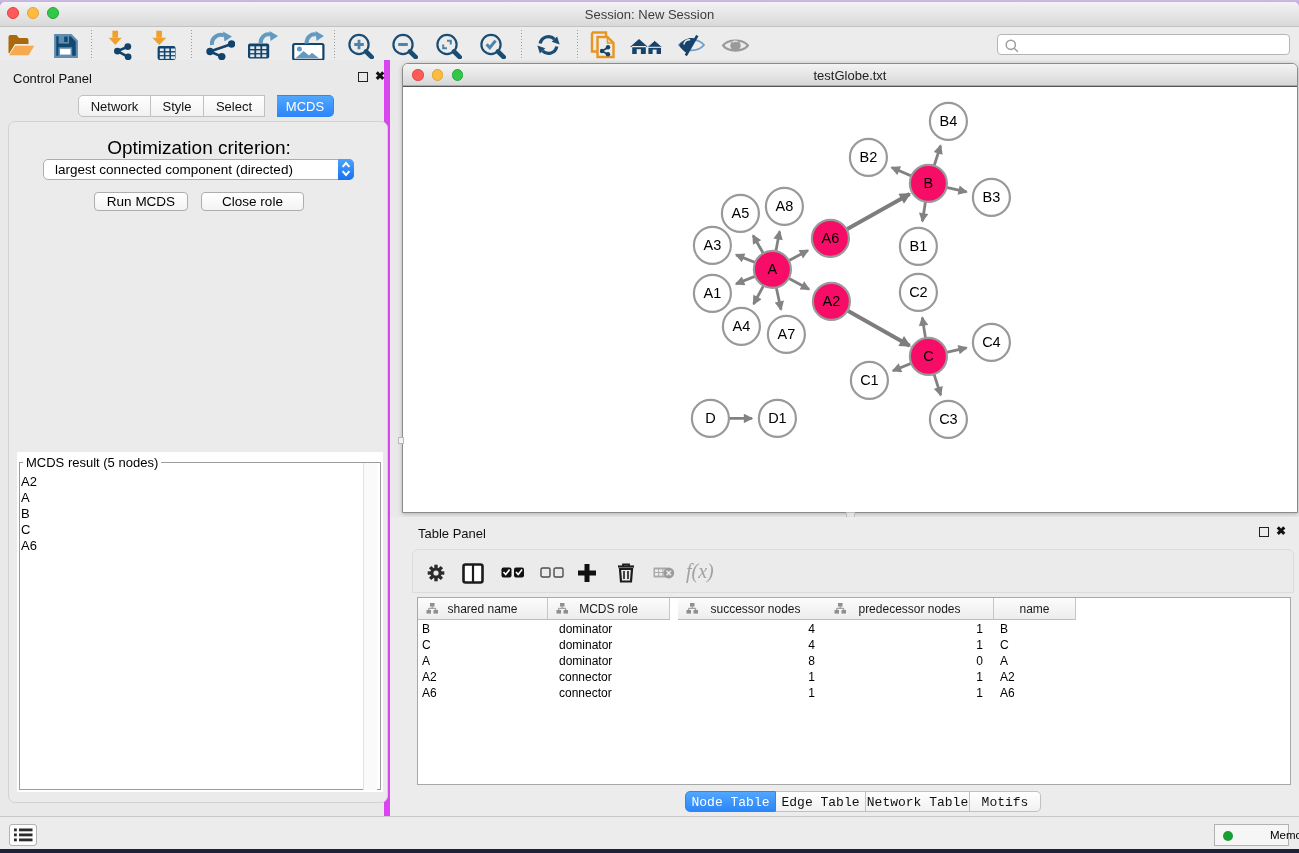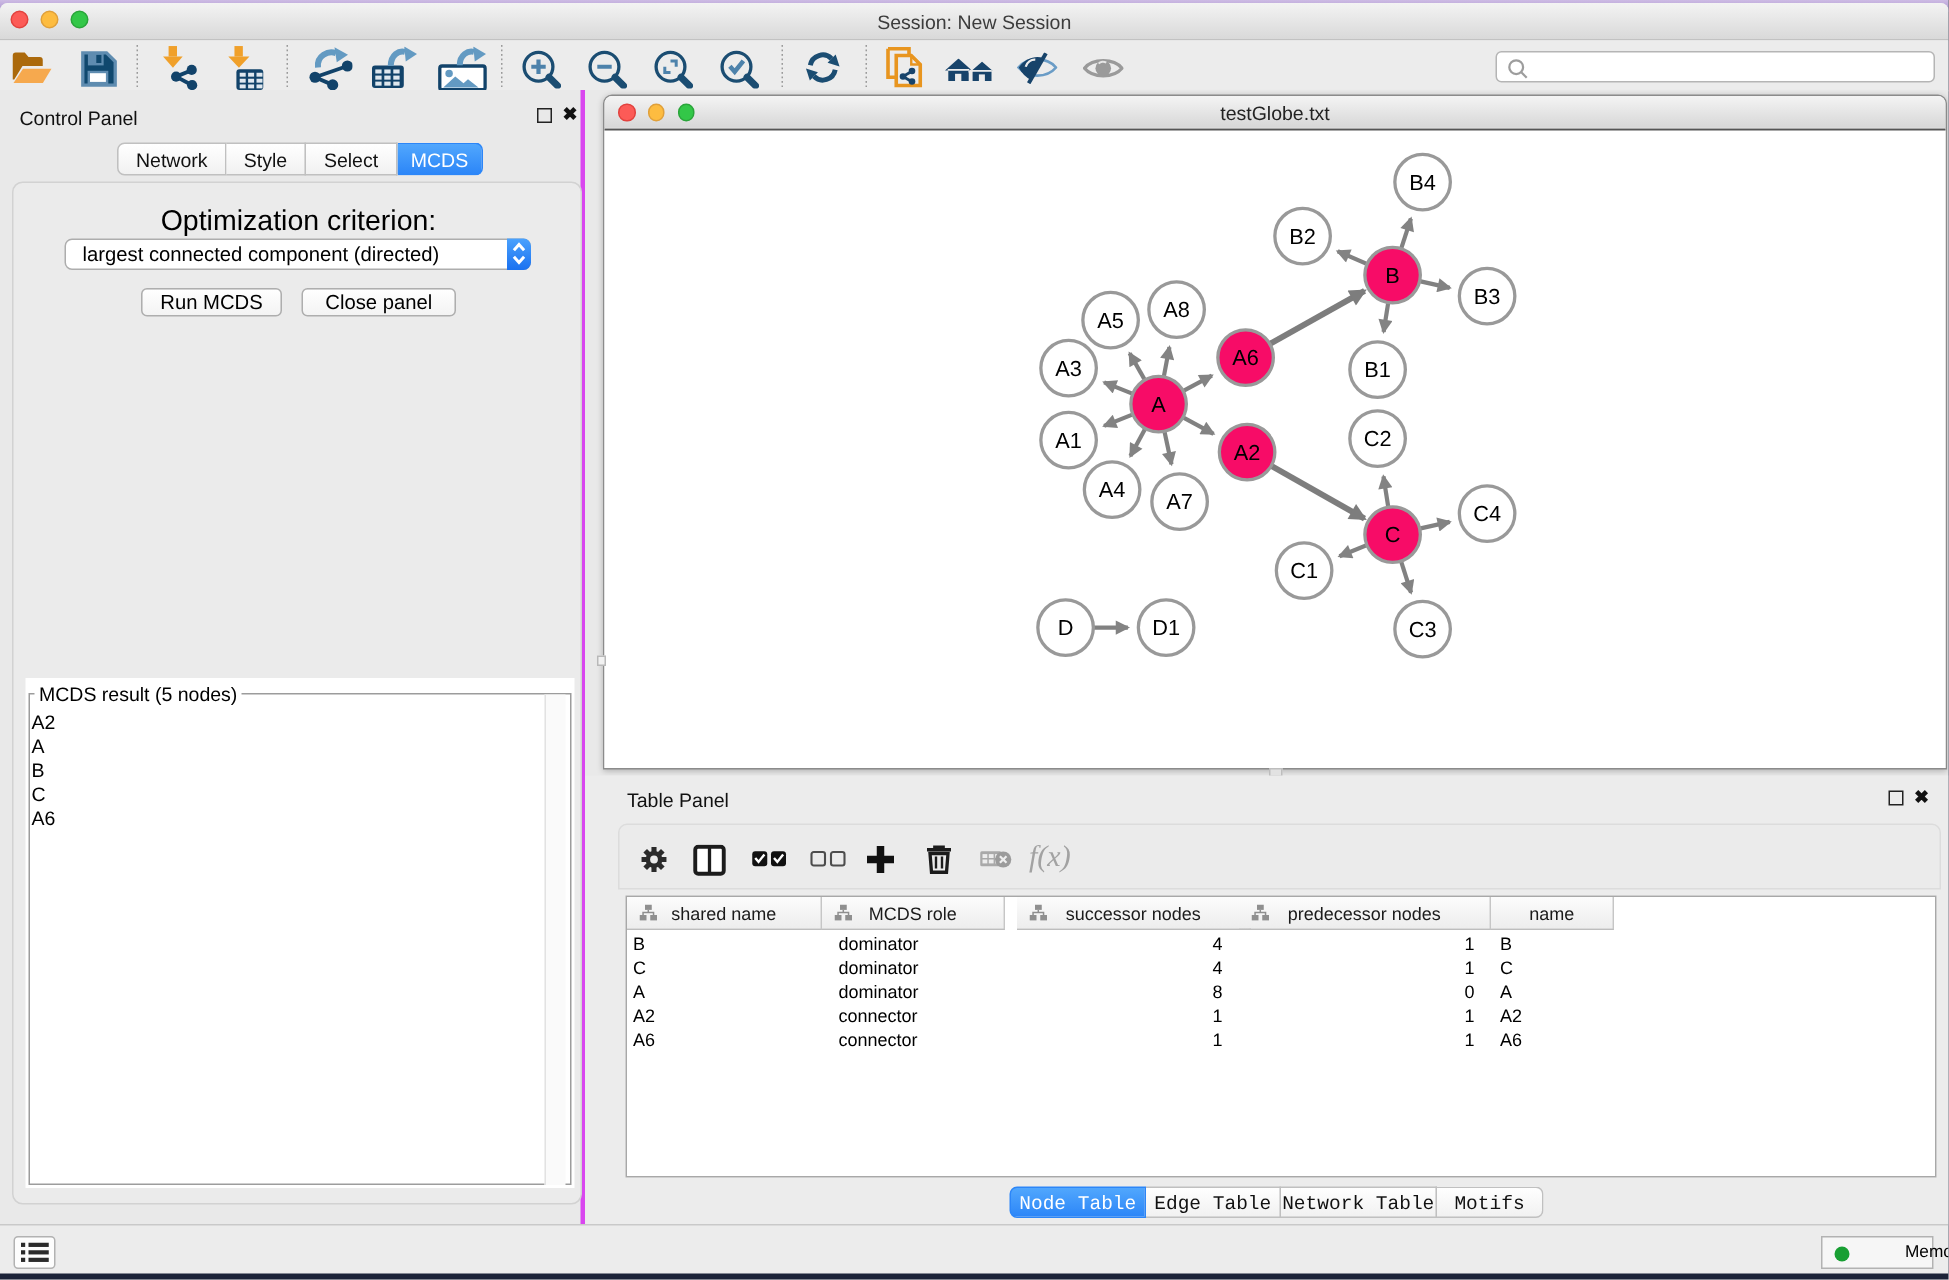--- a/index.html
+++ b/index.html
@@ -9,29 +9,29 @@
 #app{left:0;top:2px;width:1299px;height:847px;background:#ececec;border-radius:5px 5px 0 0;overflow:hidden;}
 #titlebar{left:0;top:0;width:1299px;height:25px;background:linear-gradient(#f3f3f3,#d9d9d9);border-bottom:1px solid #c2c2c2;border-radius:5px 5px 0 0;}
 .tl{border-radius:50%;}
 #title{width:100%;text-align:center;top:5px;font-size:13px;color:#3c3c3c;}
 #toolbar{left:0;top:25px;width:1299px;height:34px;background:#ececec;border-bottom:1px solid #d2d2d2;}
 .sep{top:3px;height:28px;width:1px;background-image:linear-gradient(#9a9a9a 1px,transparent 1px);background-size:1px 3px;}
 #searchbox{left:997px;top:7px;width:293px;height:21px;background:#fff;border:1px solid #b5b5b5;border-radius:4px;}
 #main{left:0;top:58px;width:1299px;height:756px;background:#e9e9e9;}
 #statusbar{left:0;top:814px;width:1299px;height:31px;background:#ececec;border-top:1px solid #c9c9c9;}
 
-#cpanel{left:0;top:0;width:390px;height:756px;background:#e9e9e9;border-right:3px solid #d946ef;}
+#cpanel{left:0;top:0;width:390px;height:756px;background:#e9e9e9;border-right:6px solid #d946ef;}
 .ptitle{font-size:13px;color:#111;}
 .wicon{width:10px;height:10px;border:1.4px solid #222;}
 .xicon{font-size:12px;color:#111;font-weight:bold;}
 .tabs{height:22px;display:flex;font-size:13px;}
 .tab{background:linear-gradient(#fff,#f1f1f1);border:1px solid #c0c0c0;border-left:none;color:#111;text-align:center;line-height:21px;}
 .tab.first{border-left:1px solid #c0c0c0;border-radius:5px 0 0 5px;}
 .tab.last{border-radius:0 5px 5px 0;}
-.tab.sel{background:linear-gradient(#51a7fd,#2c86f8);color:#fff;border-color:#2c86f8;}
+.tab.sel{background:linear-gradient(#51a7fd,#2c86f8);color:#fff;border-color:#2c86f8;margin-left:12px;}
 #innerpanel{left:8px;top:61px;width:380px;height:682px;background:#ebebeb;border:1px solid #d2d2d2;border-radius:7px;}
 #optlabel{width:380px;text-align:center;font-size:19px;color:#000;}
 #combo{left:34px;top:37px;width:311px;height:21px;background:#fff;border:1px solid #adadad;border-radius:5px;font-size:13.5px;line-height:19px;padding-left:11px;color:#000;}
 #stepper{right:-1px;top:-1px;width:16px;height:21px;background:linear-gradient(#4ba2fd,#1a71f0);border-radius:0 5px 5px 0;}
 .btn{background:linear-gradient(#ffffff,#f3f3f3);border:1px solid #aeaeae;border-radius:4px;font-size:13.5px;color:#000;text-align:center;line-height:17px;height:19px;}
 #resultbox{left:8px;top:330px;width:366px;height:340px;background:#fff;}
 #fieldline{left:2px;top:10px;width:362px;height:328px;border:1px solid #9c9c9c;}
 #legend{left:6px;top:3px;background:#fff;padding:0 3px;font-size:13px;color:#000;}
 #mlist{left:4px;top:22px;font-size:13px;color:#000;line-height:16px;}
 #scrolltrack{right:6px;top:11px;width:14px;height:327px;background:#fafafa;border-left:1px solid #e2e2e2;}
@@ -223,21 +223,21 @@
         <div class="abs" id="optlabel" style="top:15px;">Optimization criterion:</div>
         <div class="abs" id="combo">largest connected component (directed)
           <div class="abs" id="stepper">
               <svg class="abs" style="left:2px;top:1px;" width="12" height="18" viewBox="0 0 12 18">
                 <path d="M2.6 6.8 L6 3 L9.4 6.8" fill="none" stroke="#fff" stroke-width="2"></path>
                 <path d="M2.6 11.2 L6 15 L9.4 11.2" fill="none" stroke="#fff" stroke-width="2"></path>
               </svg>
             </div>
         </div>
         <div class="abs btn" style="left:85px;top:70px;width:94px;">Run MCDS</div>
-        <div class="abs btn" style="left:192px;top:70px;width:103px;">Close panel</div>
+        <div class="abs btn" style="left:192px;top:70px;width:103px;">Close role</div>
         <div class="abs" id="resultbox">
           <div class="abs" id="fieldline"></div>
           <div class="abs" id="scrolltrack"></div>
           <div class="abs" id="legend">MCDS result (5 nodes)</div>
           <div class="abs" id="mlist">A2<br>A<br>B<br>C<br>A6</div>
         </div>
       </div>
     </div>
     <div class="abs" id="netwin">
       <div class="abs" id="nettitle">

